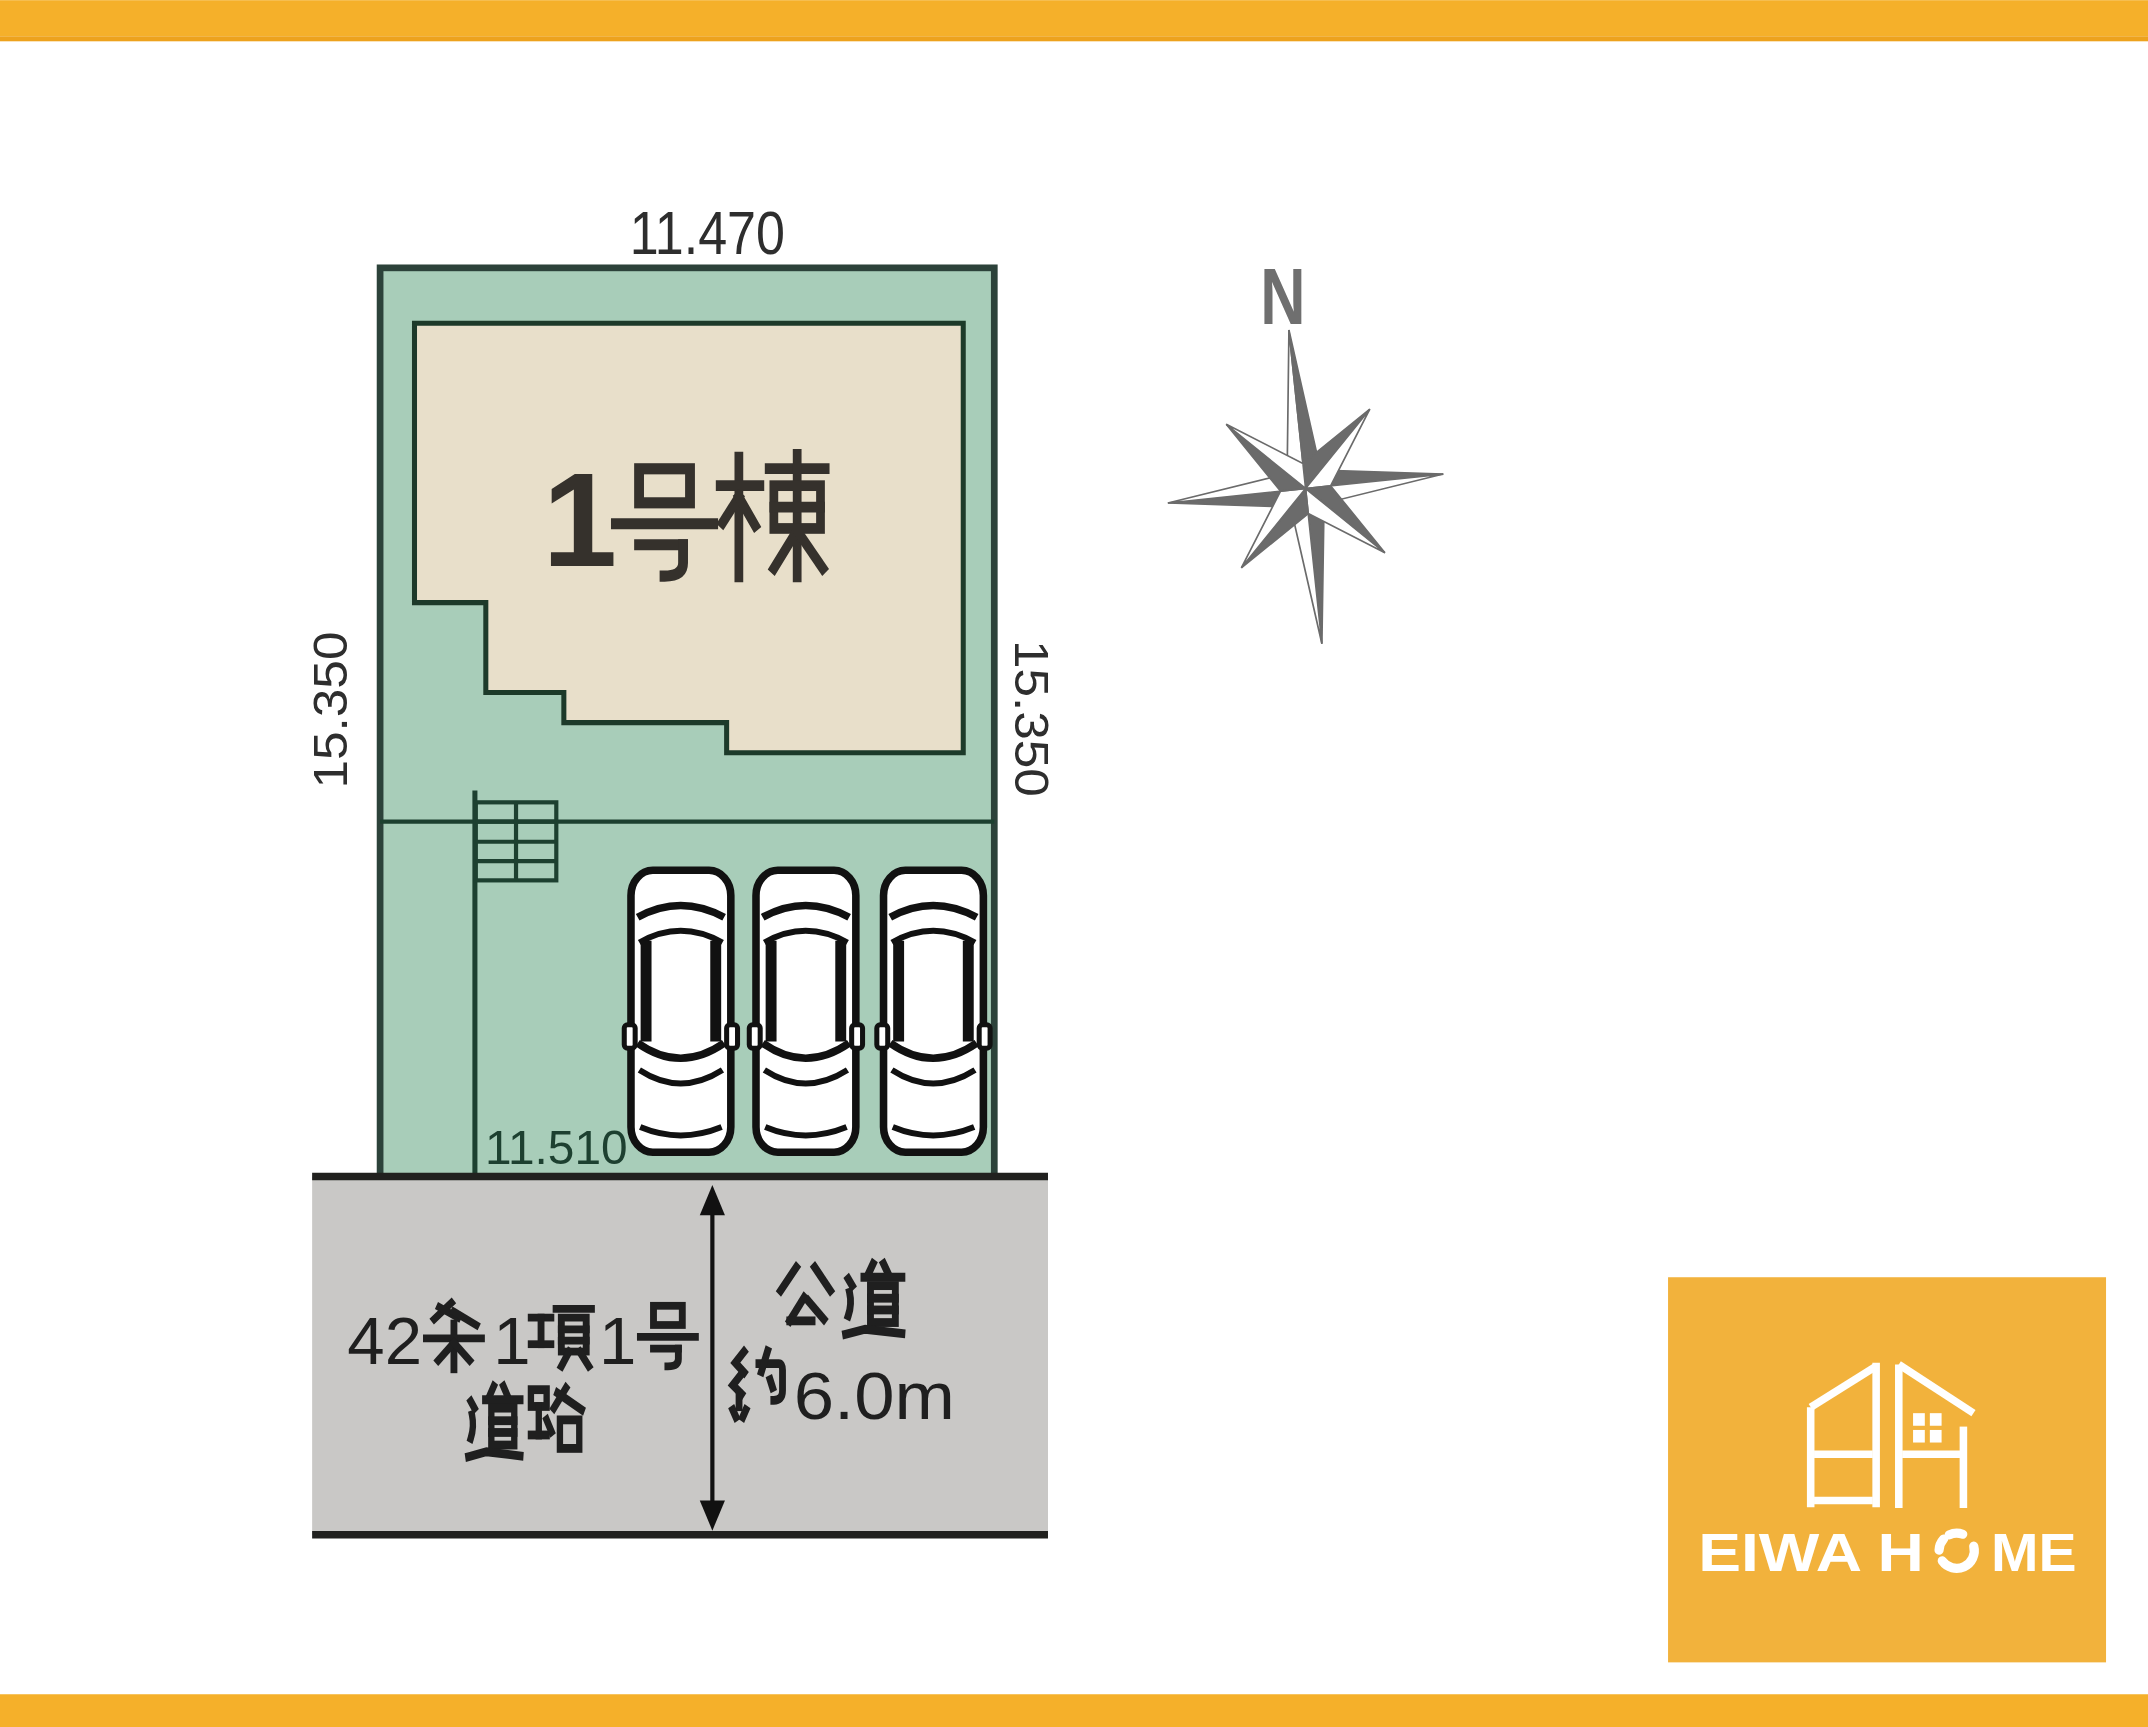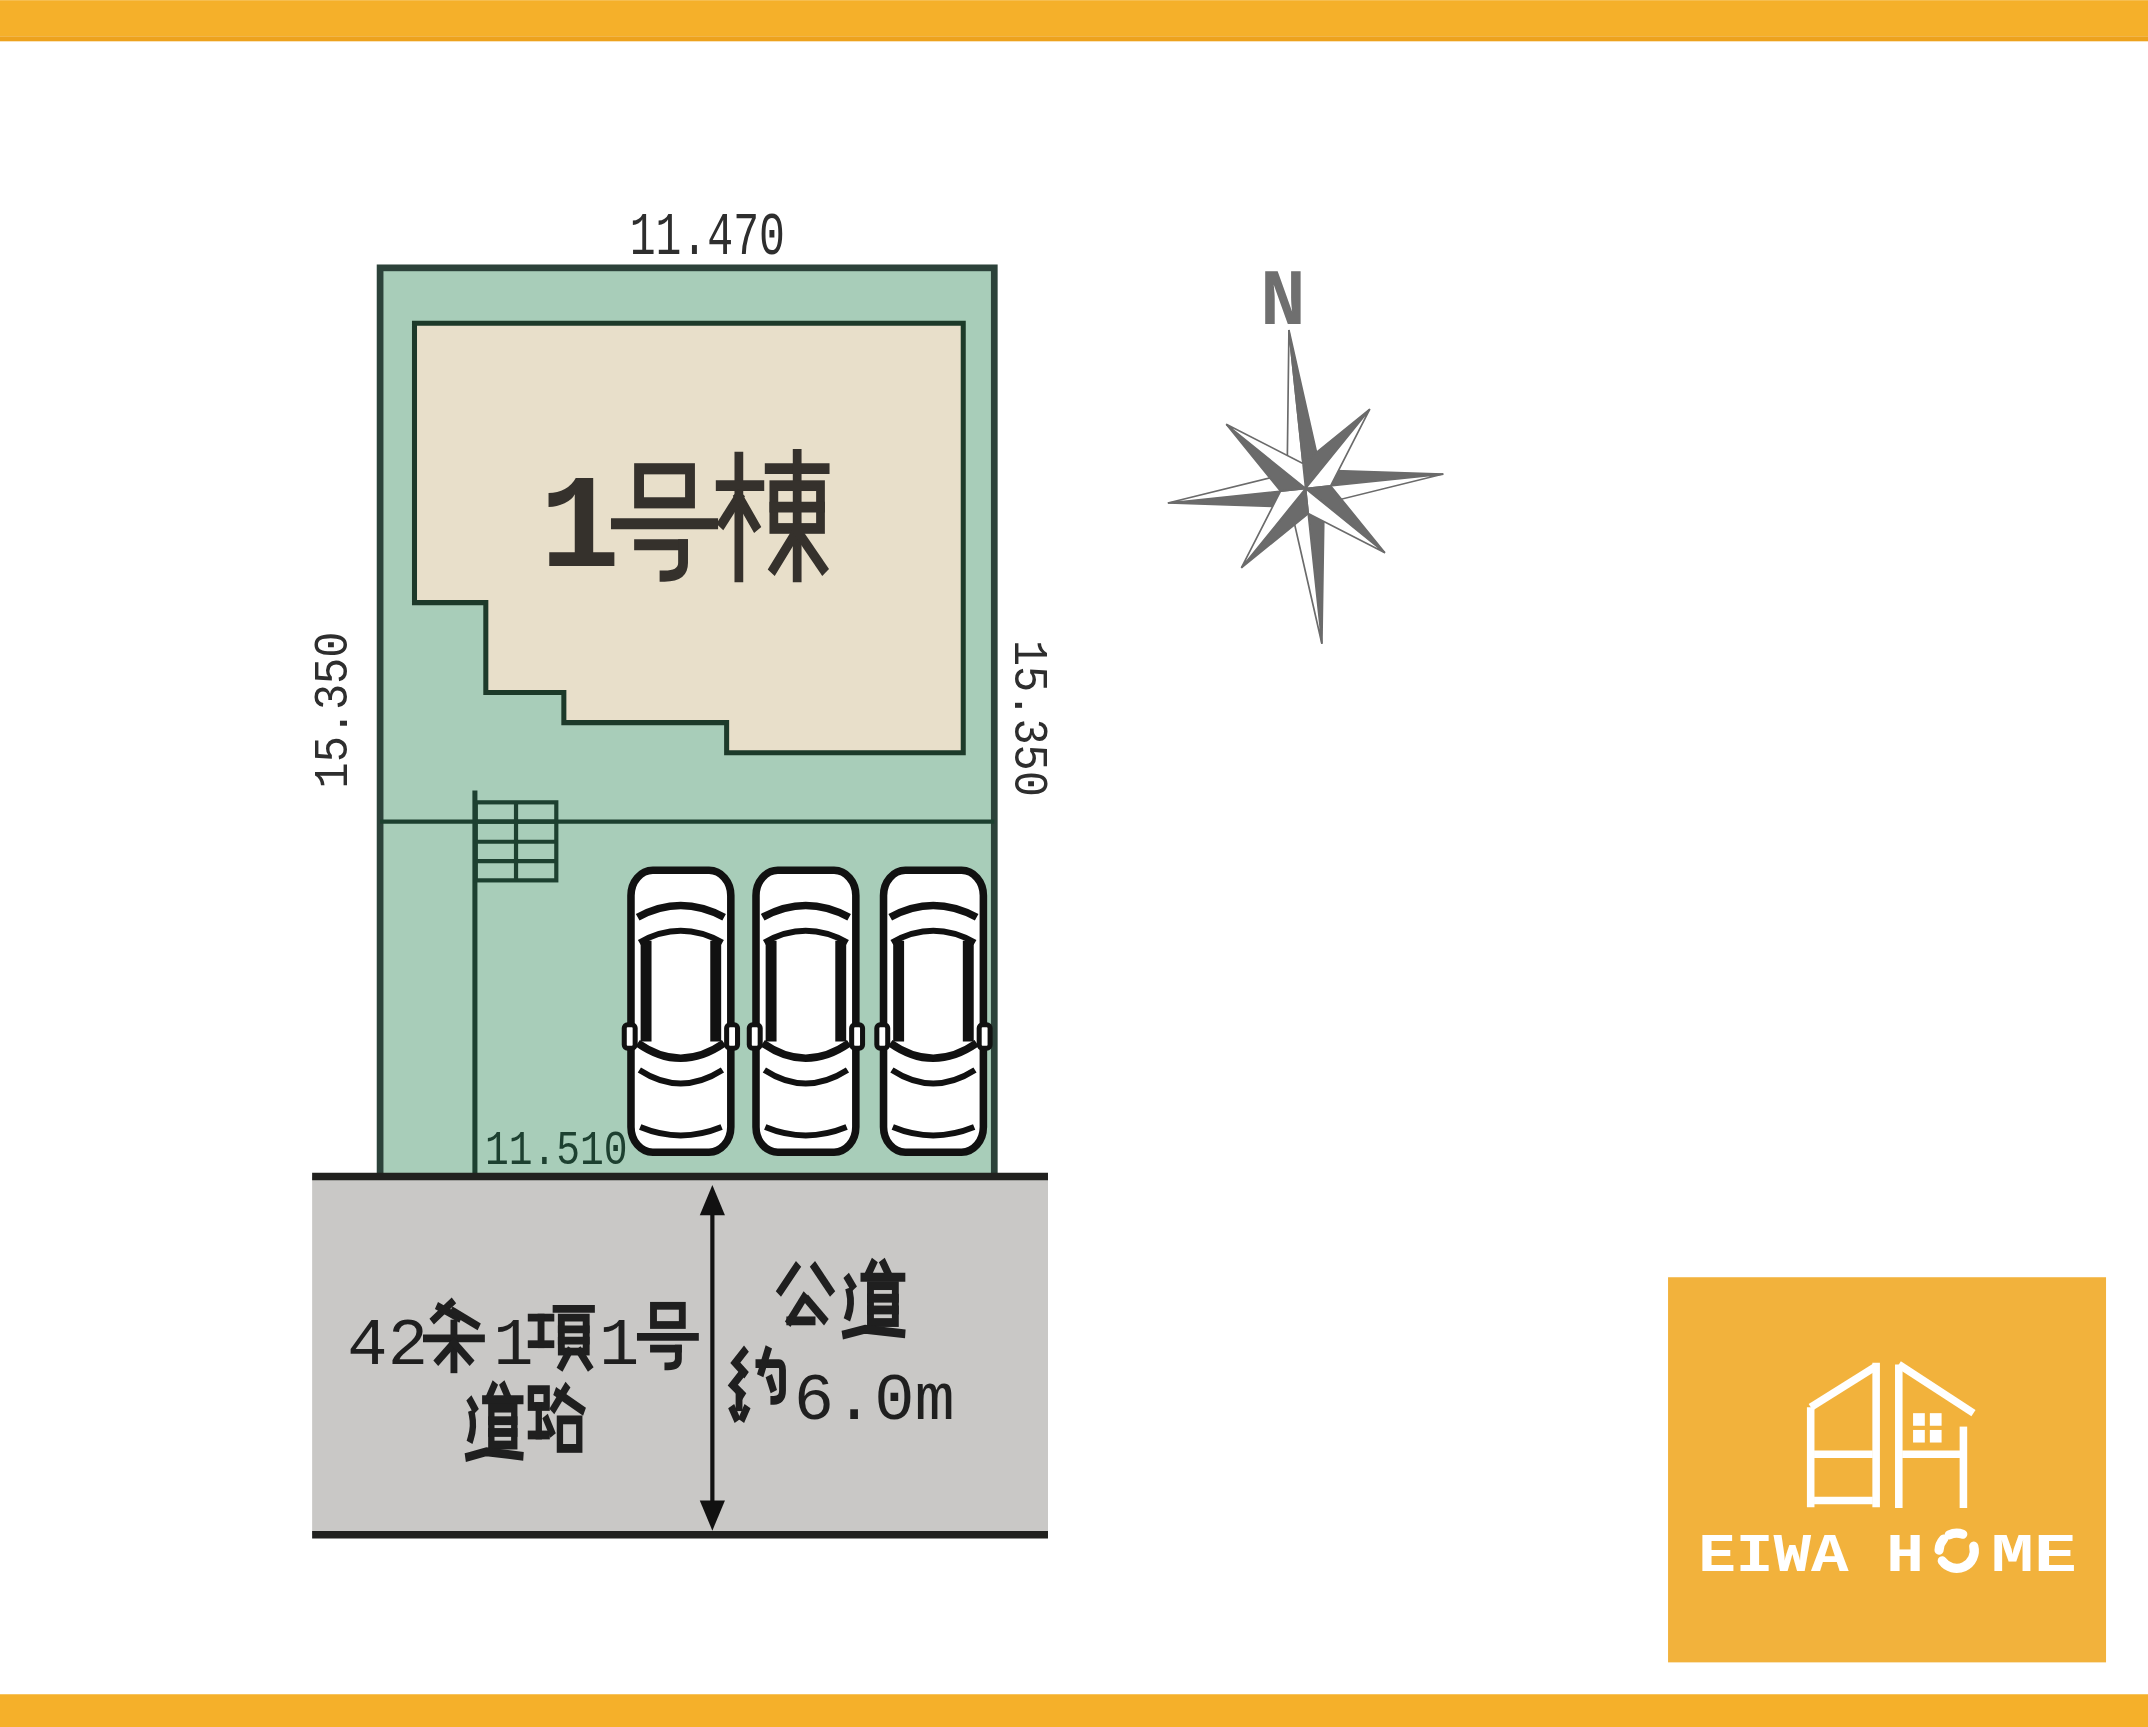--- a/index.html
+++ b/index.html
@@ -1,17 +1,17 @@
 <!DOCTYPE html>
 <html style="font-size:13.4px"><head>
 <meta charset="utf-8">
 <style>
   html,body{margin:0;padding:0;background:#ffffff;}
   #page{position:relative;width:2148px;height:1728px;background:#ffffff;overflow:hidden;
-        font-family:Liberation Mono, monospace;}
+        font-family:Liberation Sans, sans-serif;}
   svg{position:absolute;left:0;top:0;}
 </style>
 </head>
 <body>
 <div id="page">
 <svg width="2148" height="1728" viewBox="0 0 2560 2059">
 <defs>
 
   <g id="k_go" fill="none" stroke="currentColor" stroke-linecap="square">
     <rect x="28" y="8" width="44" height="26"></rect>

